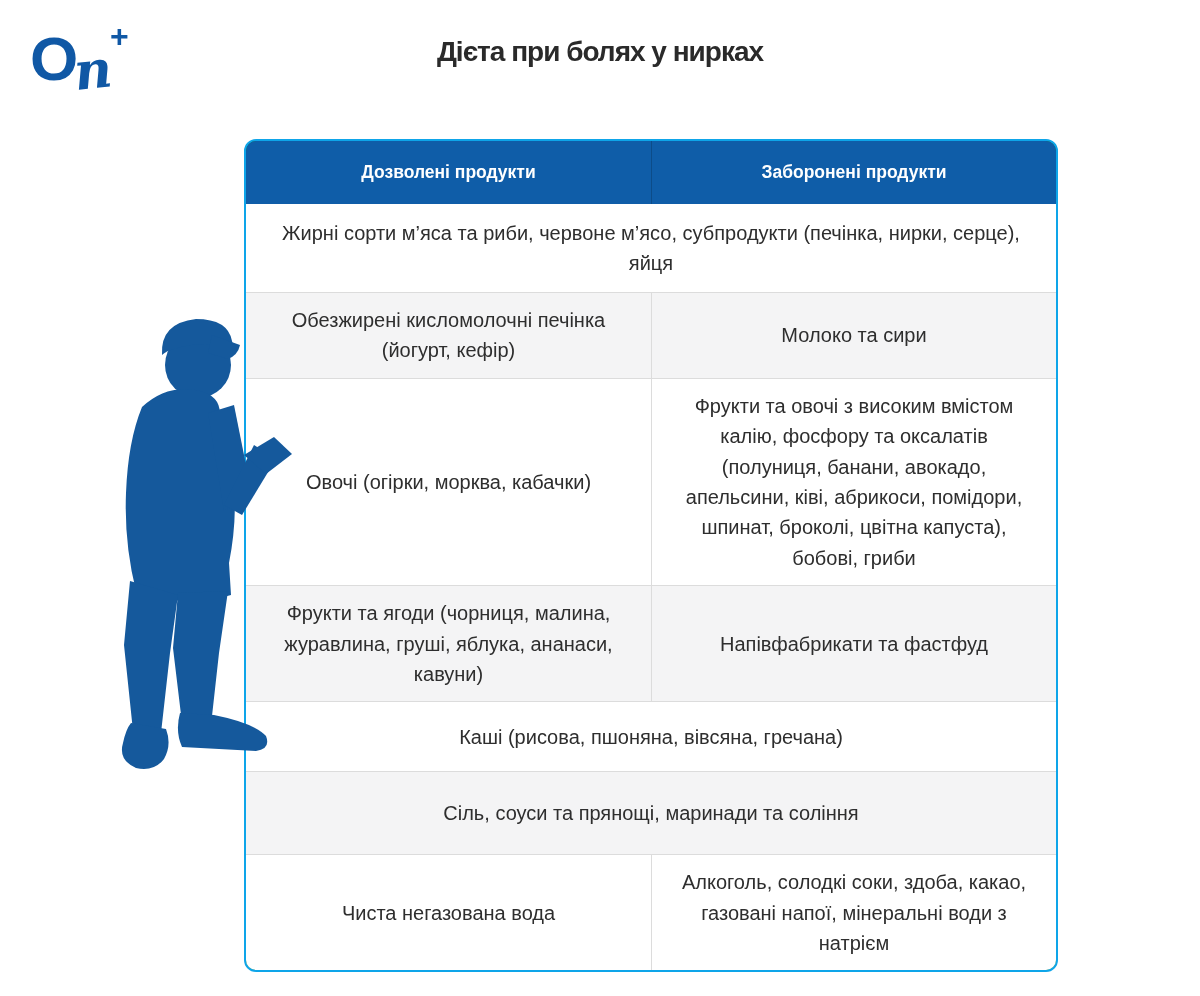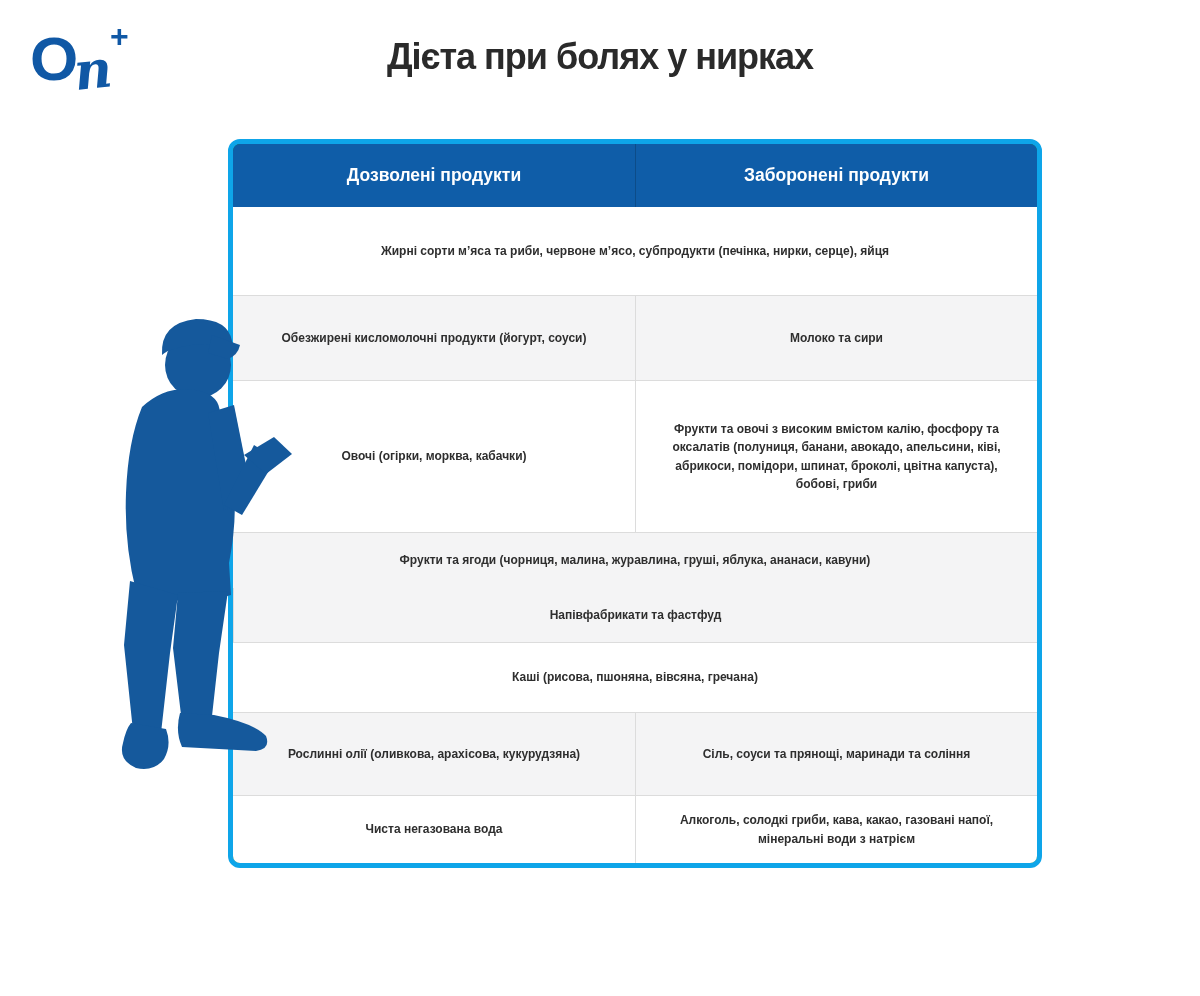--- a/index.html
+++ b/index.html
@@ -39,55 +39,55 @@
   .logo-plus{
     position:absolute;left:88px;top:14px;
     font-size:32px;font-weight:bold;color:var(--logo-blue);
     line-height:1;
   }
 
   
   .page-title{
     position:absolute;left:0;top:36px;width:100%;
     text-align:center;
-    font-size:36px;font-weight:bold;letter-spacing:-1px;
+    font-size:28px;font-weight:bold;letter-spacing:-1px;
     color:var(--title-text);
   }
 
   
   .diet-table{
-    position:absolute;left:228px;top:139px;width:814px;
+    position:absolute;left:244px;top:139px;width:814px;
     border-radius:12px;overflow:hidden;
-    border:5px solid #0ea5e9;
+    border:2px solid #0ea5e9;
     background:#15803d;
   }
   .table-header{display:flex;height:63px;background:var(--primary-blue);}
   .header-cell{
     flex:1 1 50%;display:flex;align-items:center;justify-content:center;
     color:var(--header-text);font-size:17.5px;font-weight:bold;
     text-align:center;
   }
   .header-cell + .header-cell{border-left:1px solid rgba(0,0,0,0.18);}
 
   .table-row{display:flex;}
   .table-row:nth-child(odd){background:var(--row-white);}
   .table-row:nth-child(even){background:var(--row-alt);}
   .table-row + .table-row{border-top:1px solid var(--divider);}
   .cell{
     flex:1 1 50%;display:flex;align-items:center;justify-content:center;
     text-align:center;
     padding:12px 28px;
-    font-size:12px;font-weight:700;line-height:1.52;
+    font-size:20px;font-weight:400;line-height:1.52;
     color:var(--cell-text);
   }
   .cell + .cell{border-left:1px solid var(--divider);}
   .table-row:nth-child(1){min-height:88px;}
   .table-row:nth-child(2){min-height:85px;}
   .table-row:nth-child(3){min-height:152px;}
-  .table-row:nth-child(4){min-height:110px;flex-direction:column;}
+  .table-row:nth-child(4){min-height:110px;}
   .table-row:nth-child(5){min-height:70px;gap:22px;}
   .table-row:nth-child(6){min-height:83px;}
   .table-row:nth-child(7){min-height:68px;}
   .table-row:nth-child(8){min-height:82px;}
 
   
   .silhouette{
     position:absolute;left:116px;top:313px;width:178px;height:460px;
     z-index:5;pointer-events:none;
   }
@@ -107,47 +107,46 @@
   <div class="table-header">
     <div class="header-cell">Дозволені продукти</div>
     <div class="header-cell">Заборонені продукти</div>
   </div>
   <div id="table-body">
   <div class="table-row">
     <div class="cell">Жирні сорти м’яса та риби, червоне м’ясо, субпродукти (печінка, нирки, серце), яйця</div>
   </div>
 
   <div class="table-row">
-    <div class="cell">Обезжирені кисломолочні продукти (йогурт, соуси)</div>
+    <div class="cell">Обезжирені кисломолочні печінка (йогурт, кефір)</div>
     <div class="cell">Молоко та сири</div>
   </div>
 
   <div class="table-row">
     <div class="cell">Овочі (огірки, морква, кабачки)</div>
     <div class="cell">Фрукти та овочі з високим вмістом калію, фосфору та оксалатів (полуниця, банани, авокадо, апельсини, ківі, абрикоси, помідори, шпинат, броколі, цвітна капуста), бобові, гриби</div>
   </div>
 
   <div class="table-row">
     <div class="cell">Фрукти та ягоди (чорниця, малина, журавлина, груші, яблука, ананаси, кавуни)</div>
     <div class="cell">Напівфабрикати та фастфуд</div>
   </div>
 
   <div class="table-row">
     <div class="cell">Каші (рисова, пшоняна, вівсяна, гречана)</div>
   </div>
 
   <div class="table-row">
-    <div class="cell">Рослинні олії (оливкова, арахісова, кукурудзяна)</div>
     <div class="cell">Сіль, соуси та прянощі, маринади та соління</div>
   </div>
 
 
   <div class="table-row">
     <div class="cell">Чиста негазована вода</div>
-    <div class="cell">Алкоголь, солодкі гриби, кава, какао, газовані напої, мінеральні води з натрієм</div>
+    <div class="cell">Алкоголь, солодкі соки, здоба, какао, газовані напої, мінеральні води з натрієм</div>
   </div>
 </div>
 </div>
 
 <svg class="silhouette" viewBox="0 0 178 460" xmlns="http://www.w3.org/2000/svg" aria-hidden="true">
   <g fill="#15599C">
 
     <circle cx="82" cy="52" r="33"></circle>
 
     <path d="M46,42 Q44,10 80,6 Q112,6 116,28 L118,36 Q90,26 58,36 Q50,38 46,42 Z"></path>

